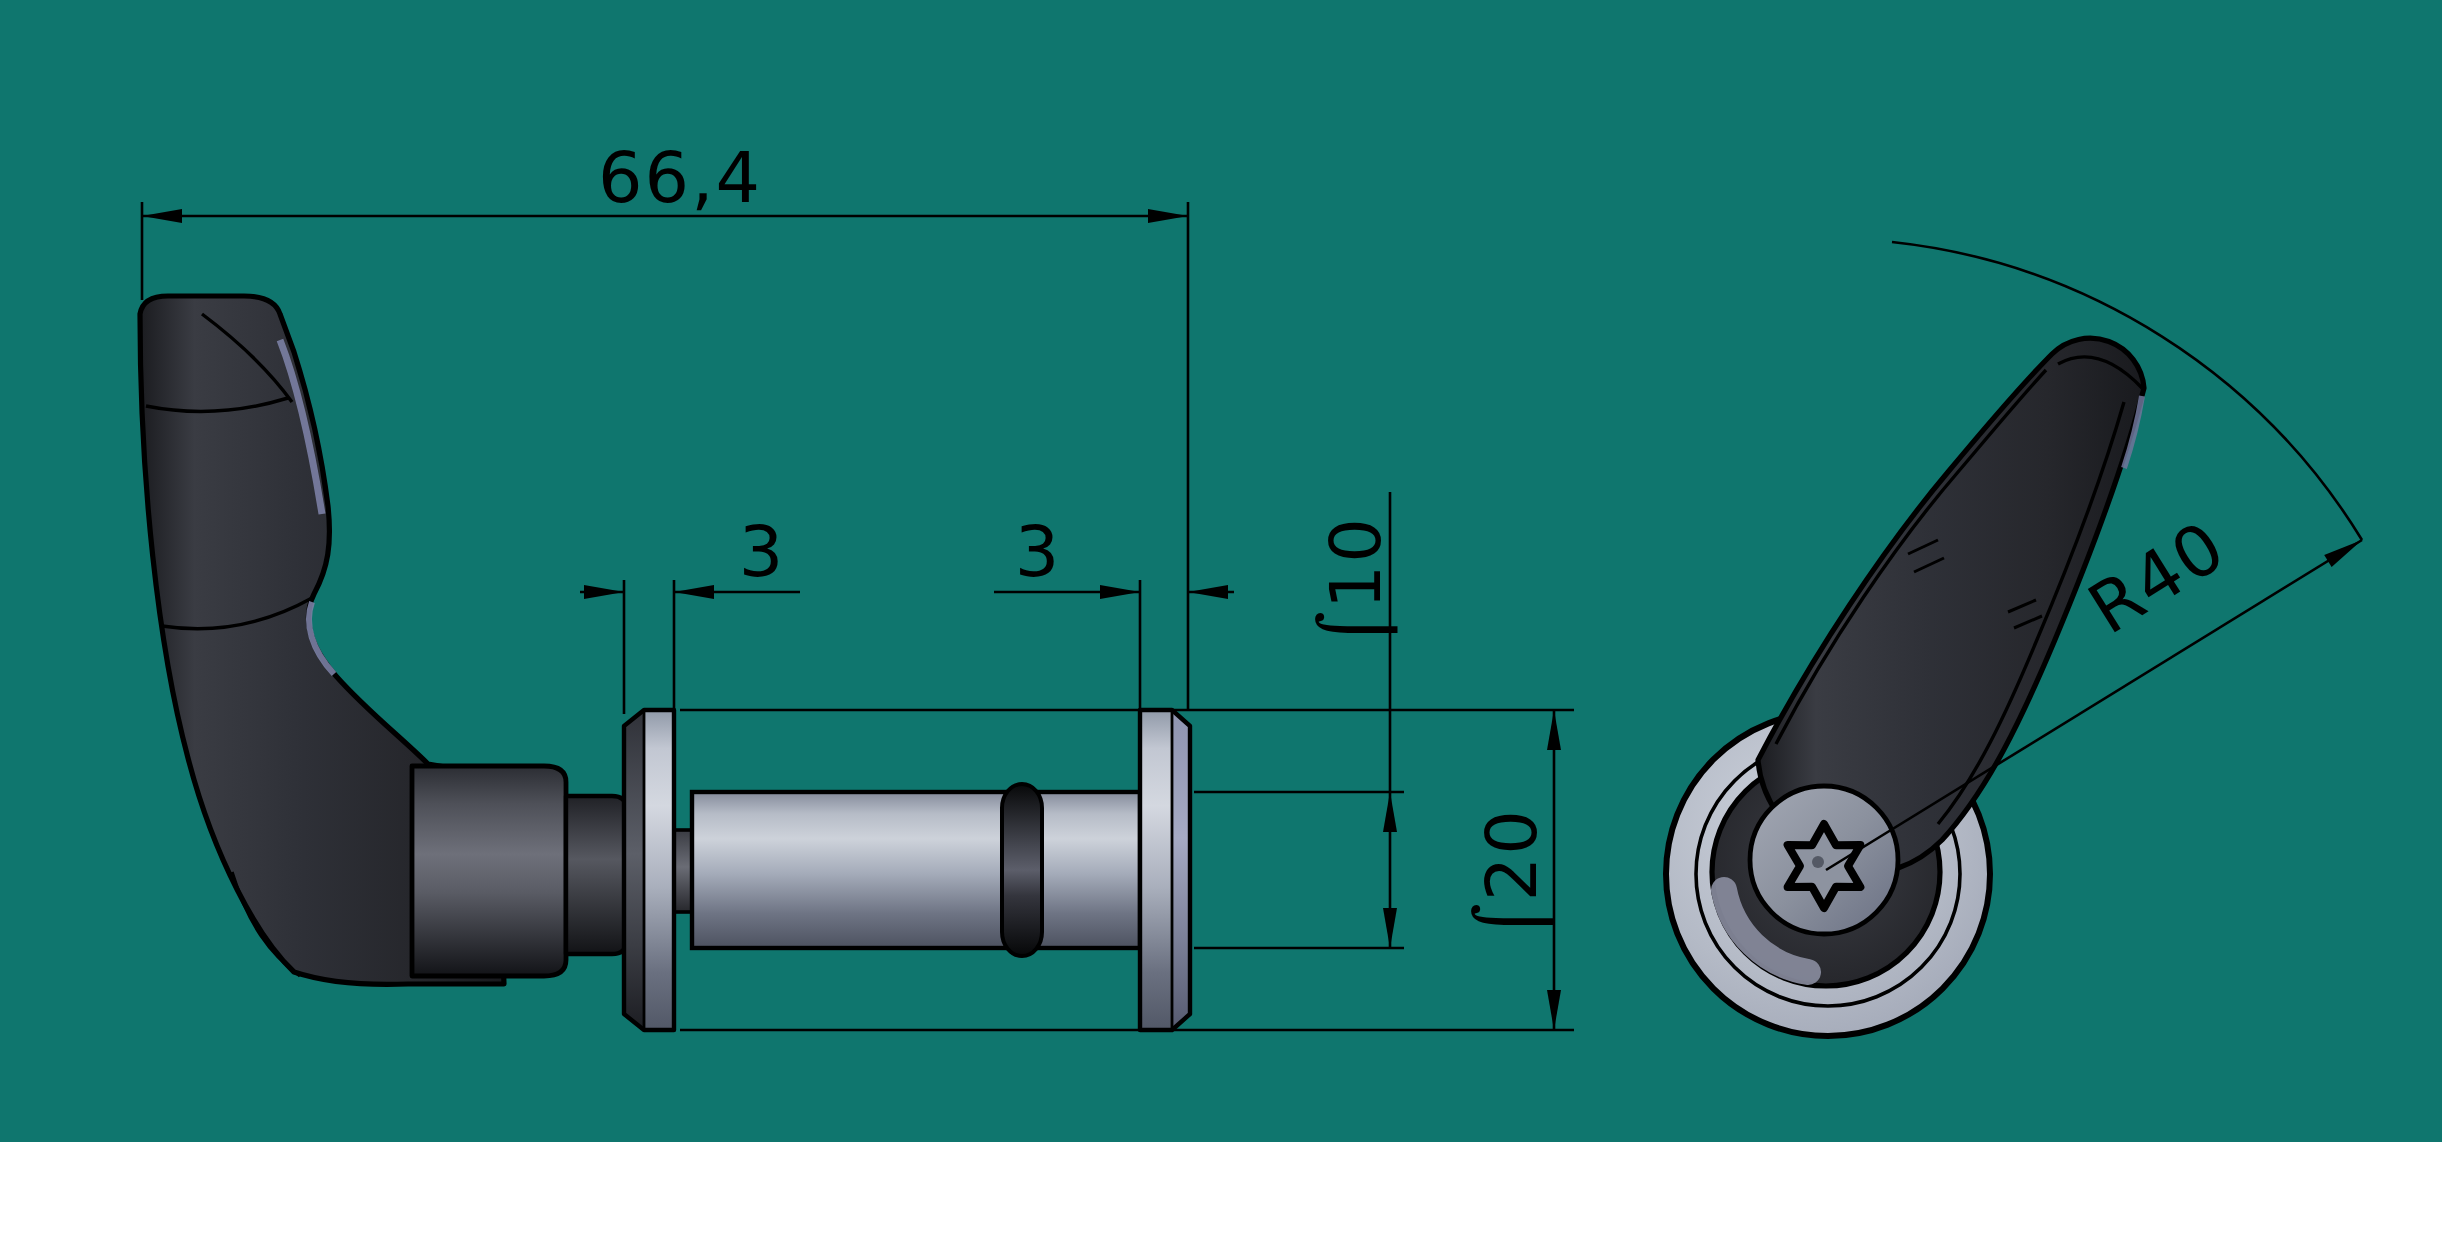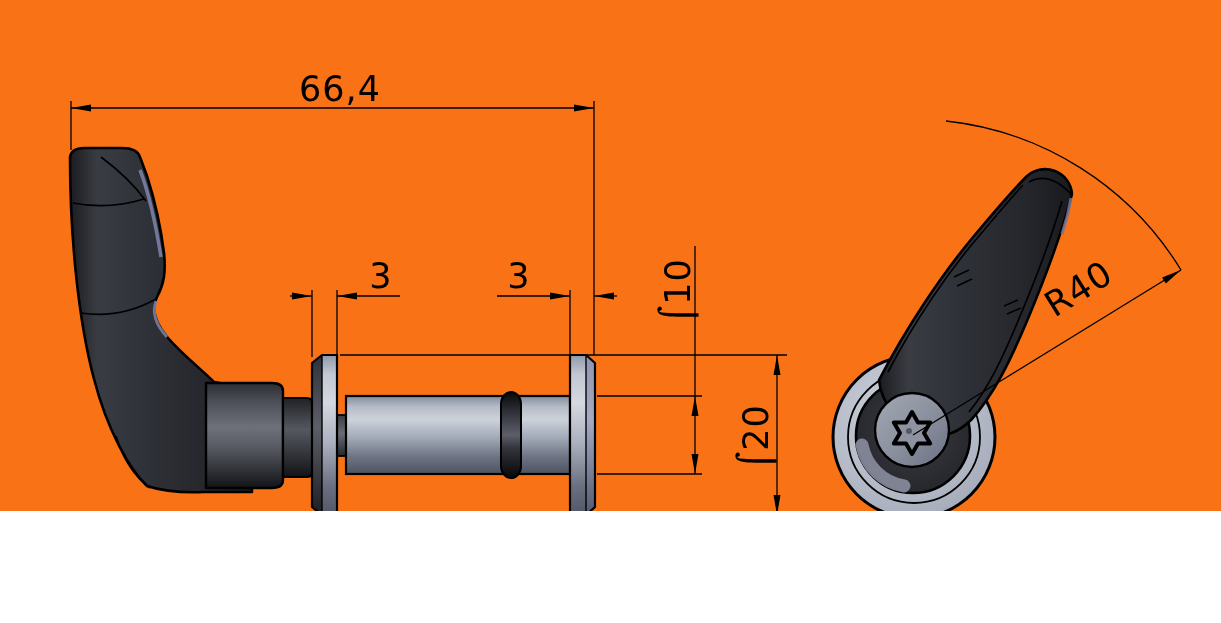--- a/index.html
+++ b/index.html
@@ -1,19 +1,19 @@
 <!DOCTYPE html>
 <html><head>
 <meta charset="utf-8">
 <style>
   html,body{margin:0;padding:0;background:#ffffff;}
   .canvas{
     position:relative;
-    width:1221px;height:511px;
-    background:#f97316;
+    width:1221px;height:571px;
+    background:#0f766e;
     font-family:"DejaVu Sans", sans-serif;
     overflow:hidden;
   }
   svg{display:block;}
   .dim-text{
     font-family:"DejaVu Sans", sans-serif;
     font-size:35px;
     fill:#000000;
     letter-spacing:1px;
   }

